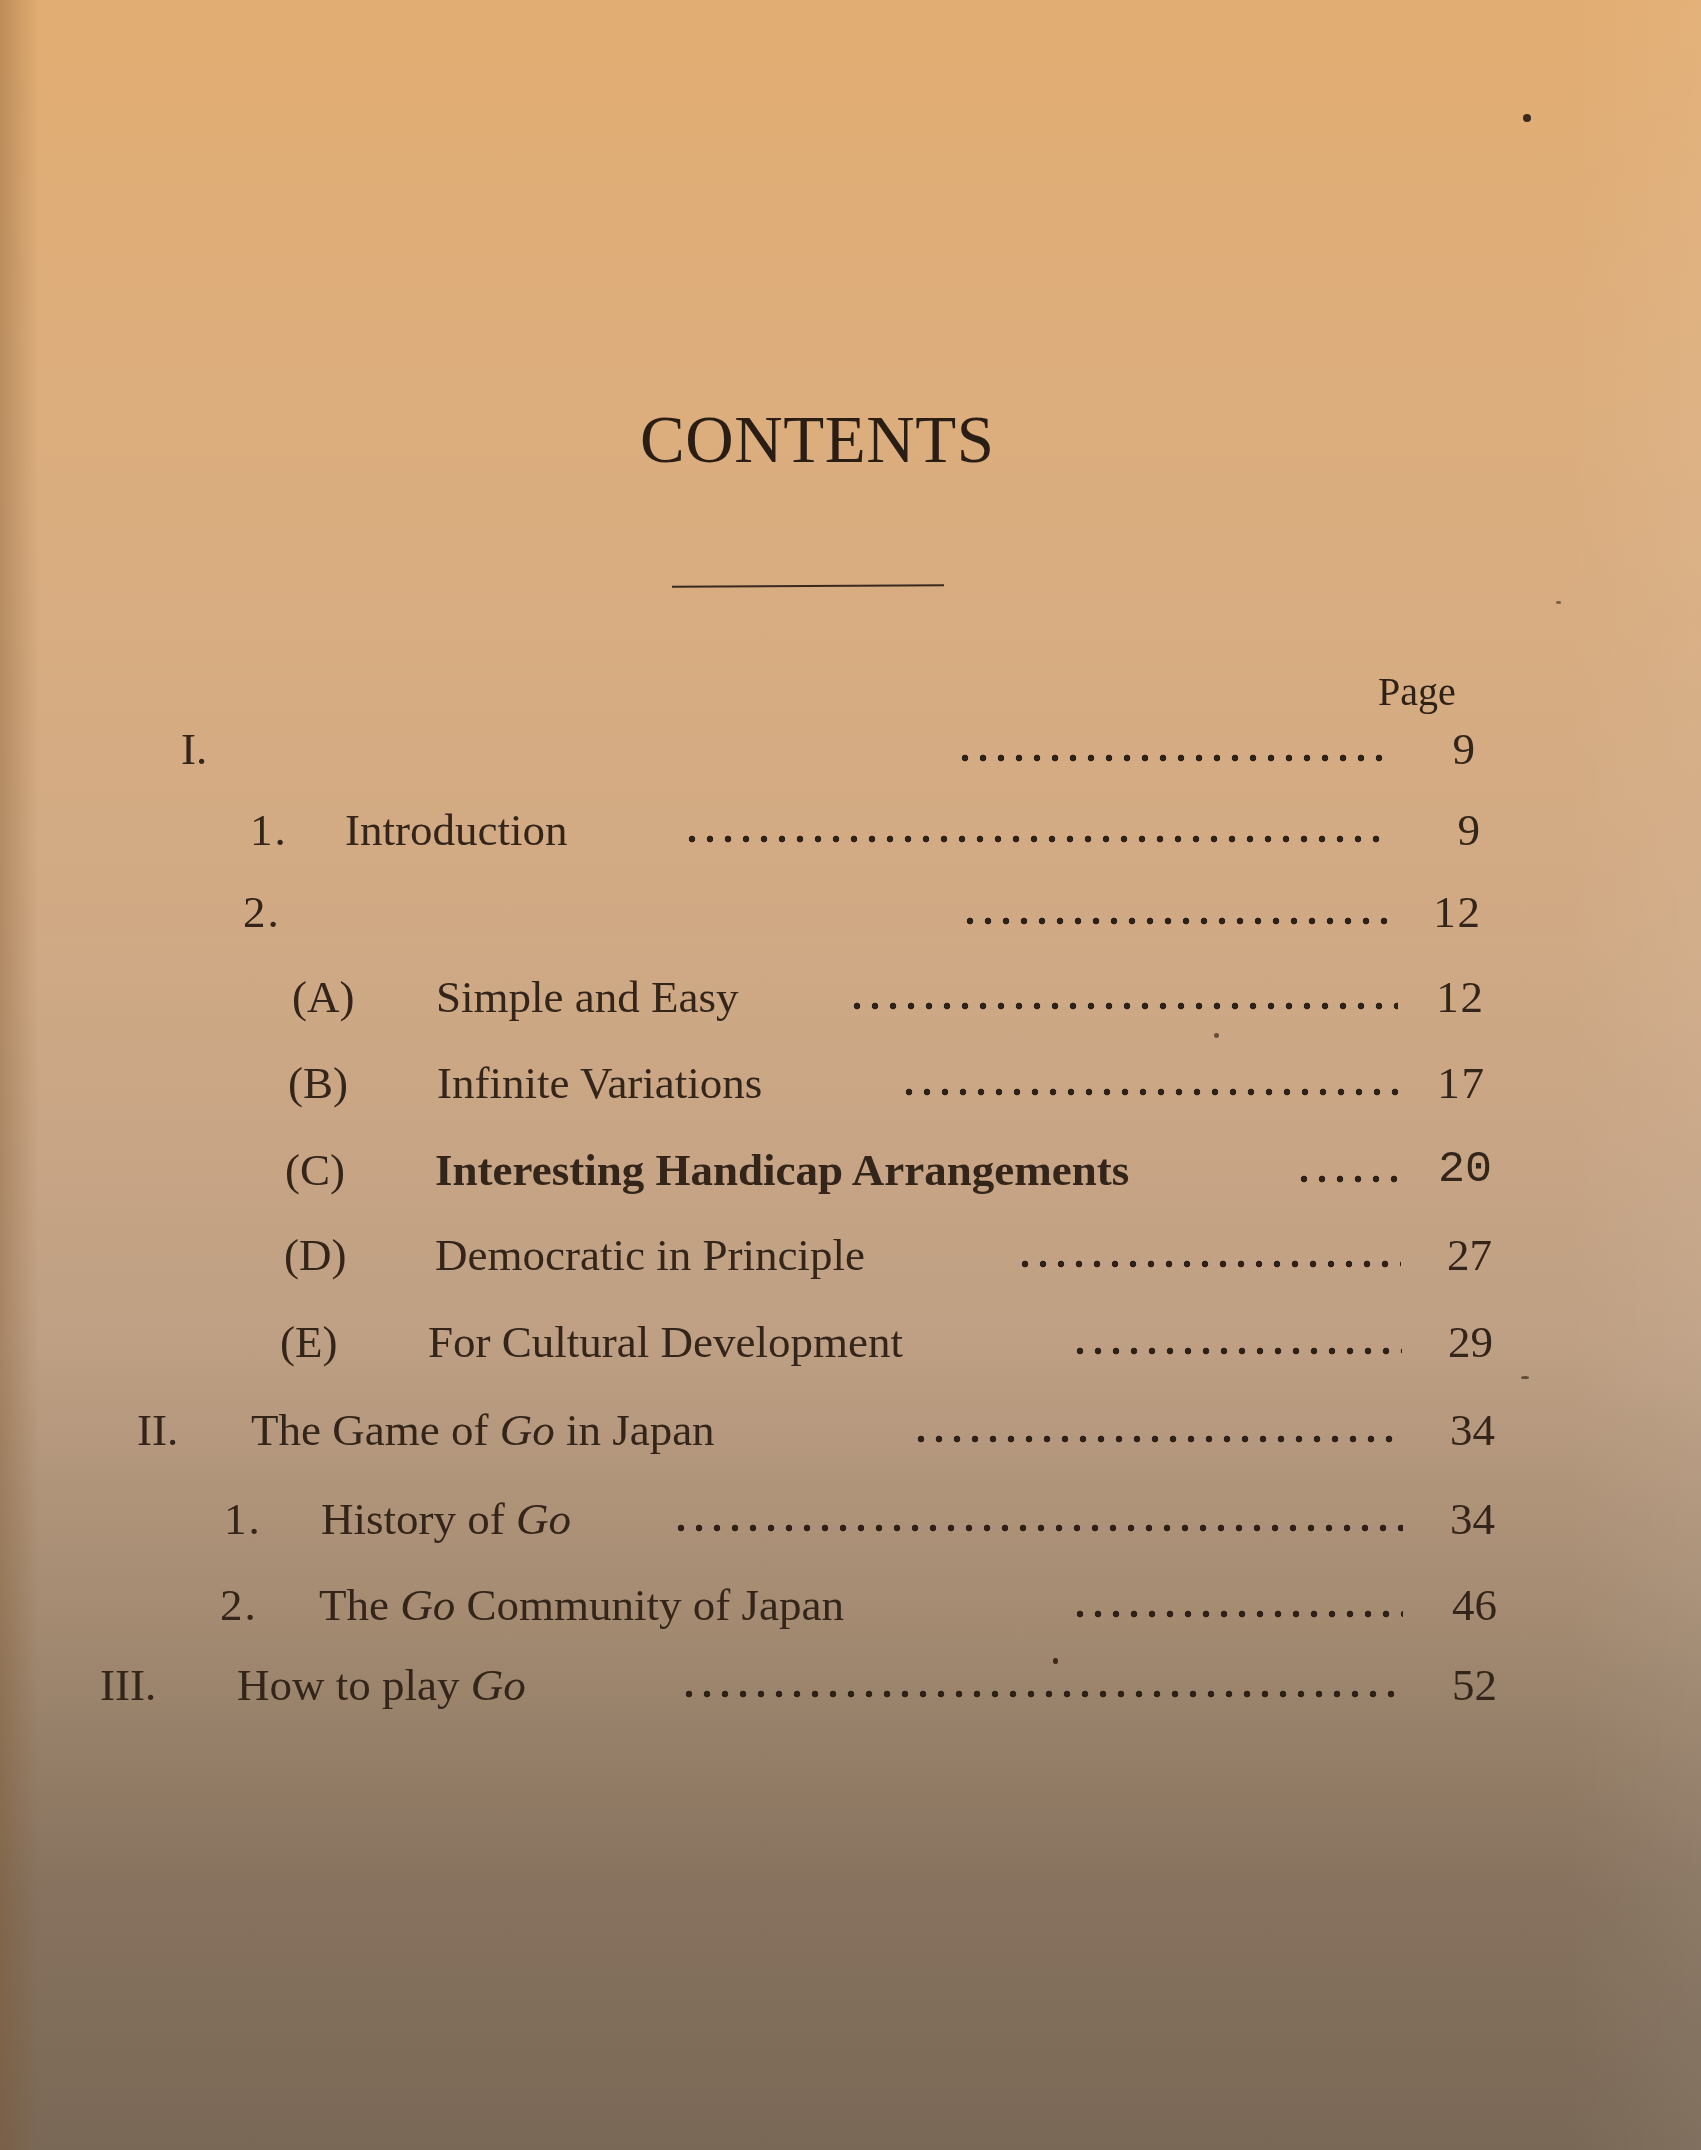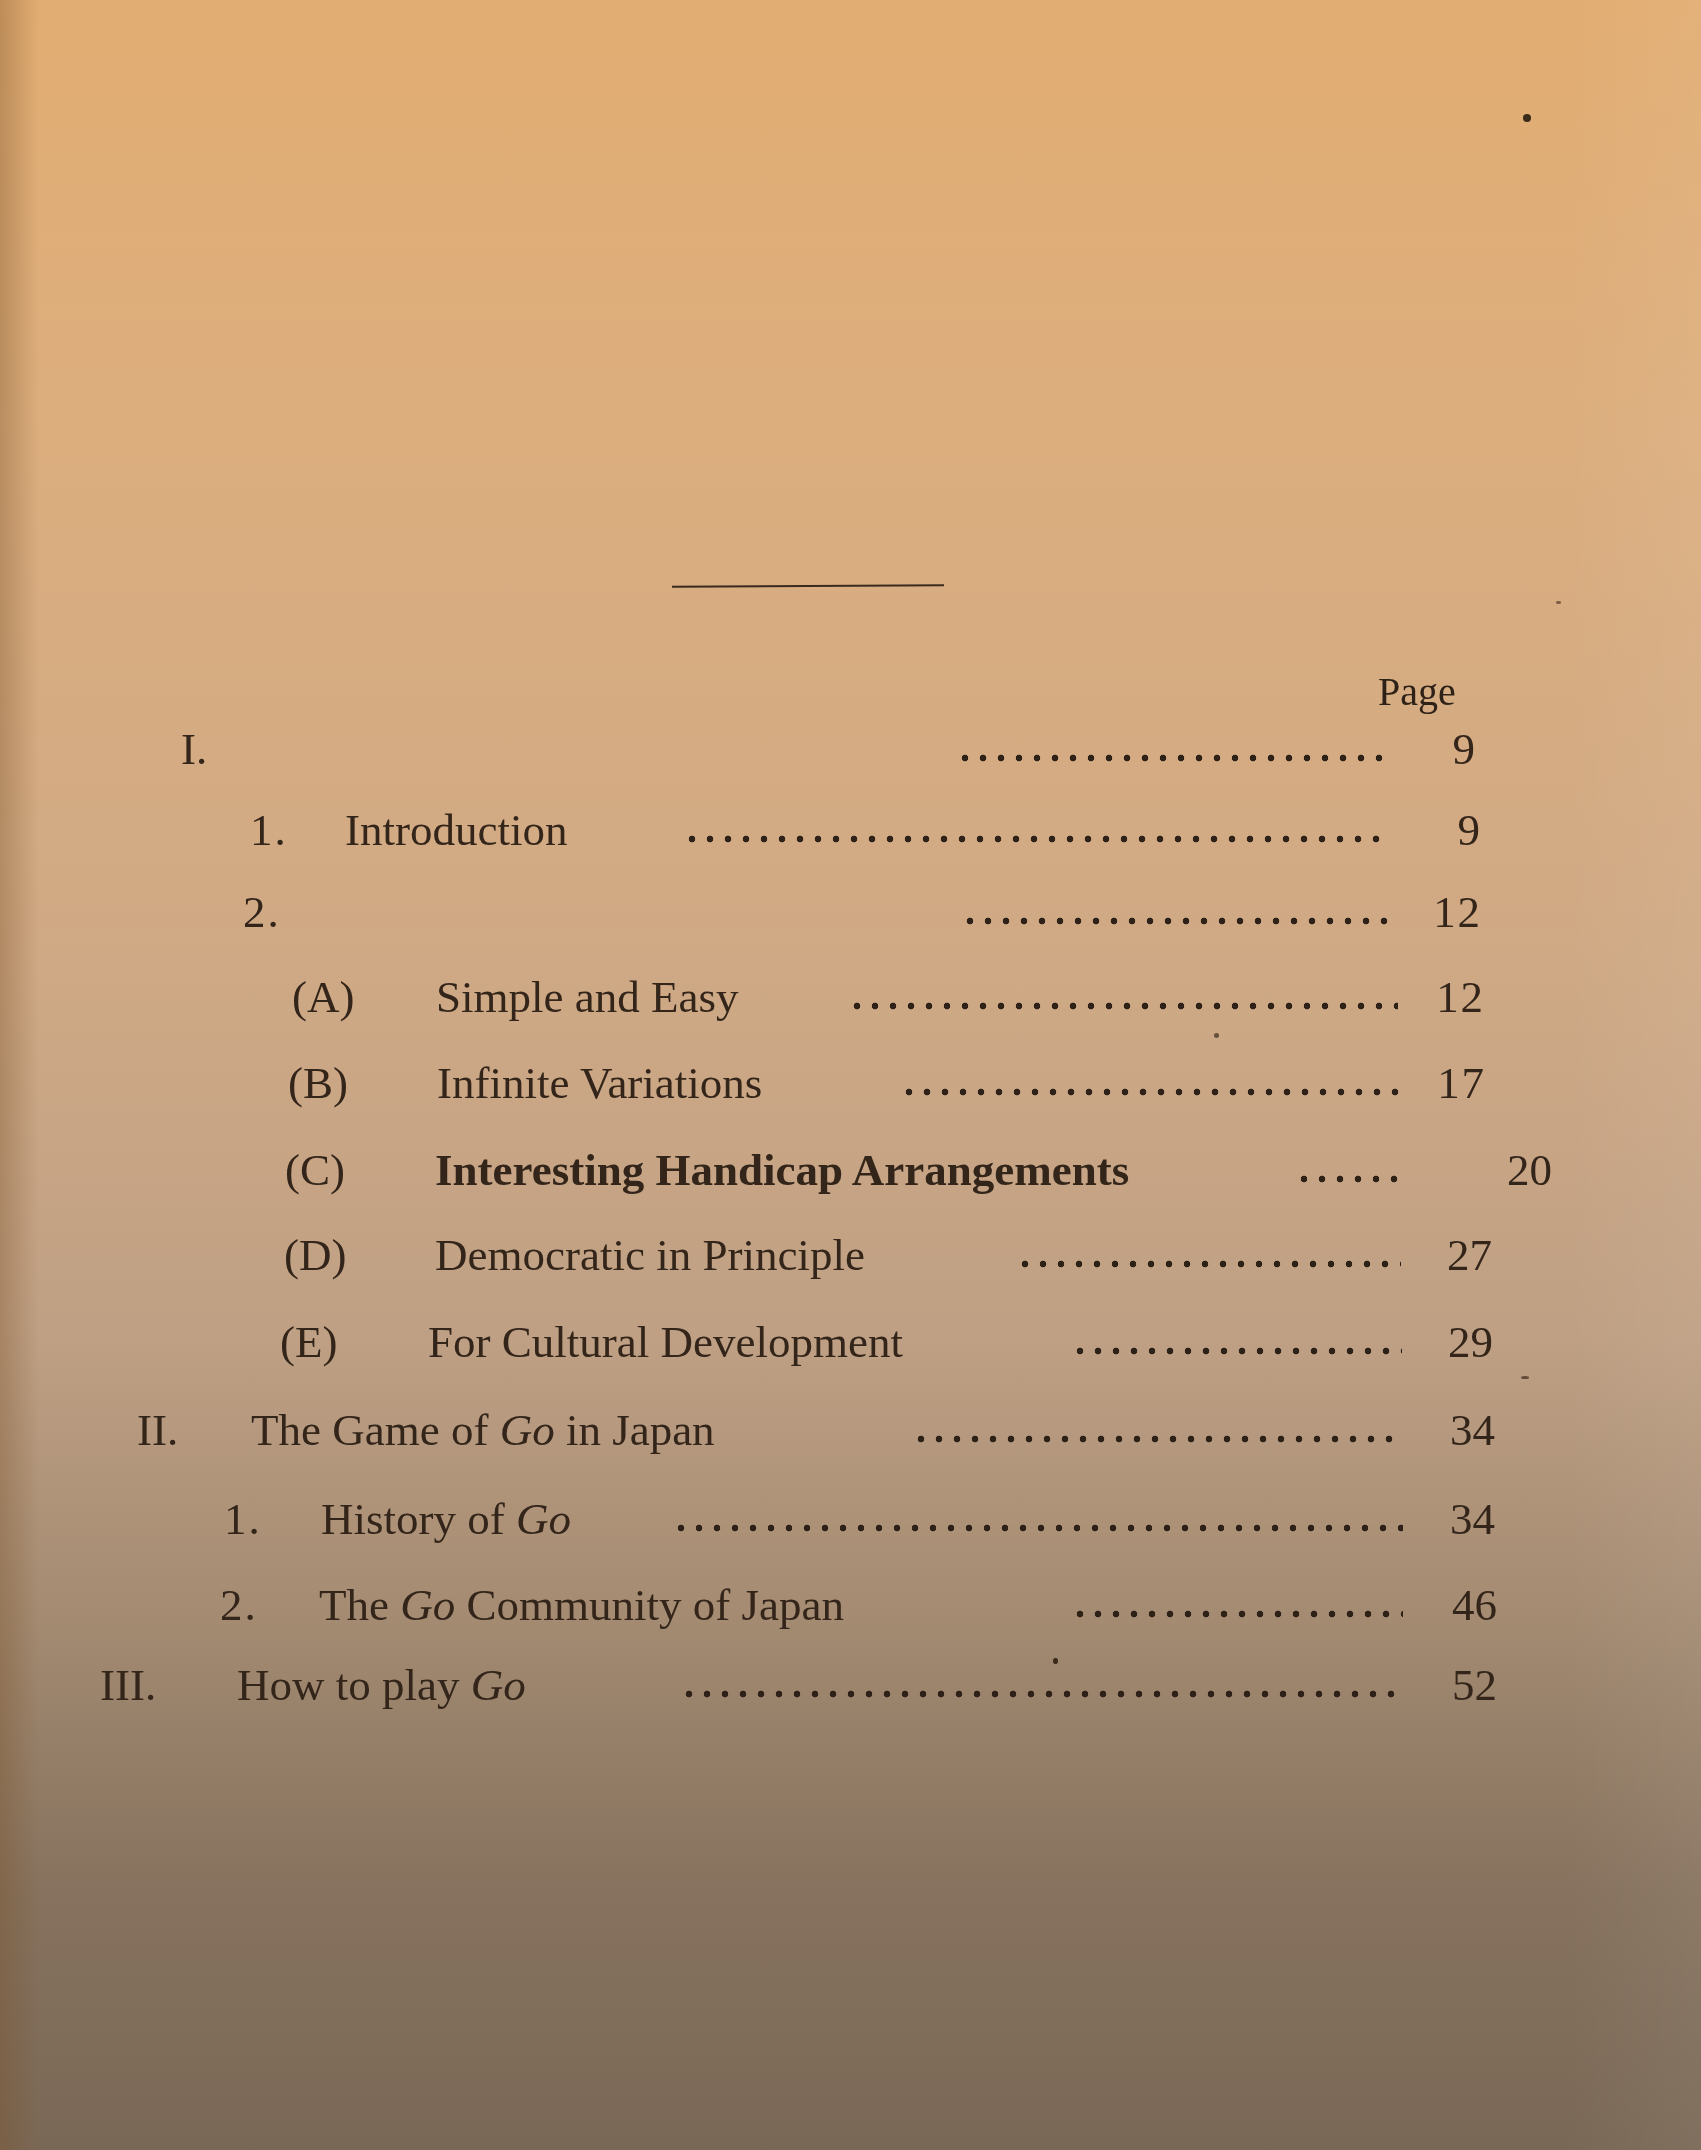--- a/index.html
+++ b/index.html
@@ -40,20 +40,21 @@
   }
   .row .pg { position: absolute; top: 0; text-align: right; width: 78px; }
   .oldnum { font-variant: small-caps; letter-spacing: 1.9px; }
   .speck { position: absolute; background: #3a2a1a; border-radius: 50%; }
 </style>
 </head>
 <body>
 
 <div class="page">
 
+  <div class="title">CONTENTS</div>
   <div class="rule"></div>
   <div class="page-head">Page</div>
 
   <div class="row" style="left:0;top:720px;width:1701px;">
     <span class="num" style="left:181px;">I.</span>
     <span class="leader" style="left:956px;width:435px;"></span>
     <span class="pg" style="left:1397px;">9</span>
   </div>
 
   <div class="row" style="left:0;top:801px;width:1701px;">
@@ -80,21 +81,21 @@
     <span class="num" style="left:288px;">(B)</span>
     <span class="label" style="left:437px;"><span>Infinite Variations</span><em></em><span></span></span>
     <span class="leader" style="left:900px;width:499px;"></span>
     <span class="pg oldnum" style="left:1408px;">17</span>
   </div>
 
   <div class="row" style="left:0;top:1141px;width:1701px;">
     <span class="num" style="left:285px;">(C)</span>
     <span class="label" style="left:435px;font-weight:bold;"><span>Interesting Handicap Arrangements</span><em></em><span></span></span>
     <span class="leader" style="left:1295px;width:109px;"></span>
-    <span class="pg" style="left:1474px;">20</span>
+    <span class="pg" style="left:1414px;font-family:Liberation Mono, monospace;">20</span>
   </div>
 
   <div class="row" style="left:0;top:1226px;width:1701px;">
     <span class="num" style="left:284px;">(D)</span>
     <span class="label" style="left:435px;"><span>Democratic in Principle</span><em></em><span></span></span>
     <span class="leader" style="left:1016px;width:385px;"></span>
     <span class="pg" style="left:1414px;">27</span>
   </div>
 
   <div class="row" style="left:0;top:1313px;width:1701px;">

